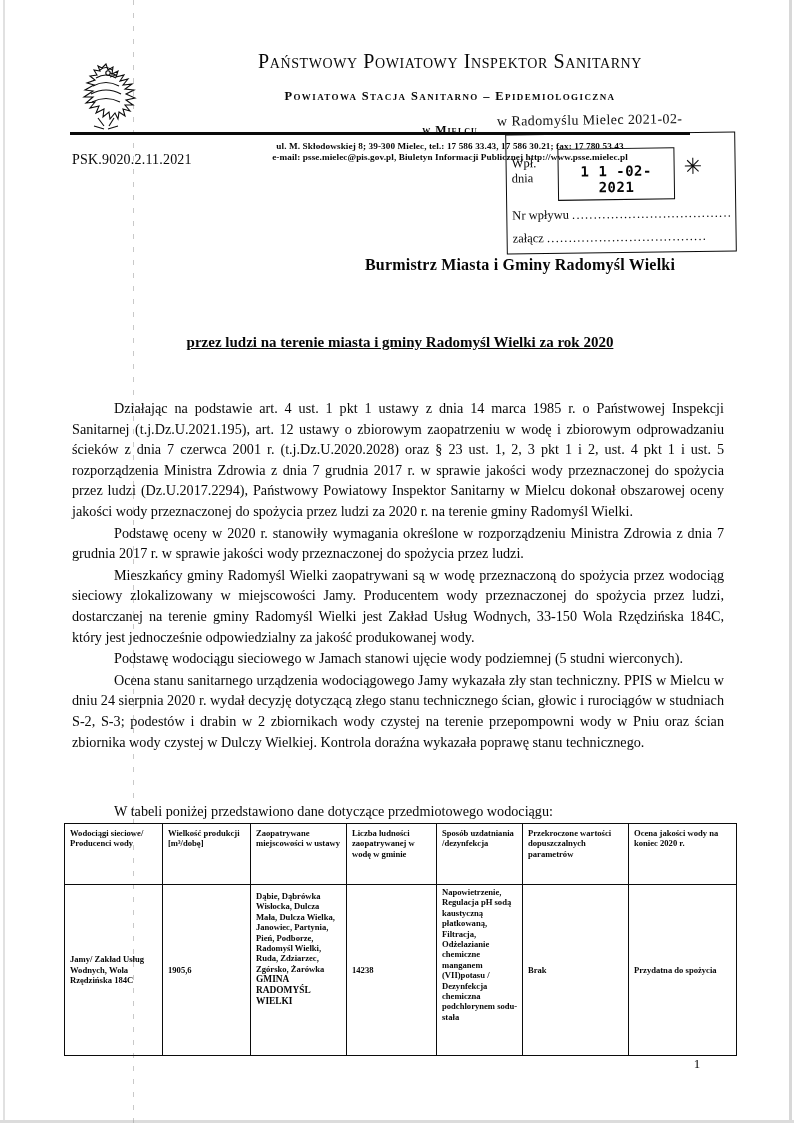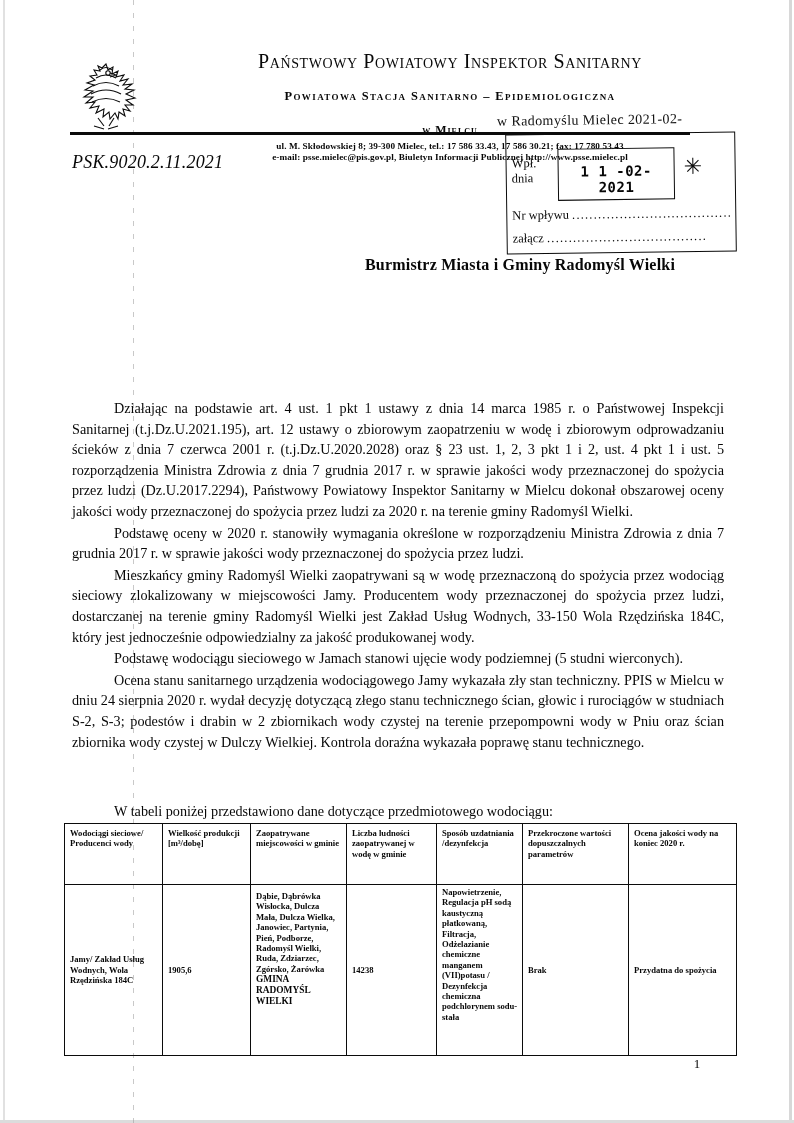--- a/index.html
+++ b/index.html
@@ -47,21 +47,21 @@
     font-variant:small-caps;
   }
   .h-line4{font-size:9.2px;font-weight:bold;margin-top:3px;letter-spacing:.1px;}
   .h-line5{font-size:9.2px;font-weight:bold;margin-top:1px;letter-spacing:.1px;}
   .head-rule{
     position:absolute;left:70px;top:82px;width:620px;height:3px;background:#111;
   }
 
   
   .refno{
-    position:absolute;left:72px;top:152px;font-size:18px;letter-spacing:.2px;font-style:italic;
+    position:absolute;left:72px;top:152px;font-size:14px;letter-spacing:.2px;
   }
 
   
   .stamp{
     position:absolute;left:506px;top:133px;width:230px;height:120px;
     transform:rotate(-0.8deg);
   }
   .stamp-box{
     position:absolute;left:0;top:0;width:228px;height:118px;
     border:1.6px solid #111;
@@ -207,20 +207,21 @@
       <span>załącz</span>
       <span class="dots">.....................................</span>
     </div>
   </div>
 
   <div class="addressee">
     <div>Burmistrz Miasta i Gminy Radomyśl Wielki</div>
   </div>
 
   <div class="doc-title">
+    <div class="u">przez ludzi na terenie miasta i gminy Radomyśl Wielki za rok 2020</div>
   </div>
 
   <div class="body-text">
     <p>Działając na podstawie art. 4 ust. 1 pkt 1 ustawy z dnia 14 marca 1985 r. o Państwowej Inspekcji Sanitarnej (t.j.Dz.U.2021.195), art. 12 ustawy o zbiorowym zaopatrzeniu w wodę i zbiorowym odprowadzaniu ścieków z dnia 7 czerwca 2001 r. (t.j.Dz.U.2020.2028) oraz § 23 ust. 1, 2, 3 pkt 1 i 2, ust. 4 pkt 1 i ust. 5 rozporządzenia Ministra Zdrowia z dnia 7 grudnia 2017 r. w sprawie jakości wody przeznaczonej do spożycia przez ludzi (Dz.U.2017.2294), Państwowy Powiatowy Inspektor Sanitarny w Mielcu dokonał obszarowej oceny jakości wody przeznaczonej do spożycia przez ludzi za 2020 r. na terenie gminy Radomyśl Wielki.</p>
     <p>Podstawę oceny w 2020 r. stanowiły wymagania określone w rozporządzeniu Ministra Zdrowia z dnia 7 grudnia 2017 r. w sprawie jakości wody przeznaczonej do spożycia przez ludzi.</p>
     <p>Mieszkańcy gminy Radomyśl Wielki zaopatrywani są w wodę przeznaczoną do spożycia przez wodociąg sieciowy zlokalizowany w miejscowości Jamy. Producentem wody przeznaczonej do spożycia przez ludzi, dostarczanej na terenie gminy Radomyśl Wielki jest Zakład Usług Wodnych, 33-150 Wola Rzędzińska 184C, który jest jednocześnie odpowiedzialny za jakość produkowanej wody.</p>
     <p>Podstawę wodociągu sieciowego w Jamach stanowi ujęcie wody podziemnej (5 studni wierconych).</p>
     <p>Ocena stanu sanitarnego urządzenia wodociągowego Jamy wykazała zły stan techniczny. PPIS w Mielcu w dniu 24 sierpnia 2020 r. wydał decyzję dotyczącą złego stanu technicznego ścian, głowic i rurociągów w studniach S-2, S-3; podestów i drabin w 2 zbiornikach wody czystej na terenie przepompowni wody w Pniu oraz ścian zbiornika wody czystej w Dulczy Wielkiej. Kontrola doraźna wykazała poprawę stanu  technicznego.</p>
   </div>
 
@@ -234,21 +235,21 @@
           <col class="c3">
           <col class="c4">
         <col class="c5">
           <col class="c6">
           <col class="c7">
       </colgroup>
       <thead>
         <tr>
           <th>Wodociągi sieciowe/ Producenci wody</th>
           <th>Wielkość produkcji [m³/dobę]</th>
-          <th>Zaopatrywane miejscowości w gminie</th>
+          <th>Zaopatrywane miejscowości w ustawy</th>
           <th>Liczba ludności zaopatrywanej w wodę w gminie</th>
           <th>Sposób uzdatniania /dezynfekcja</th>
           <th>Przekroczone wartości dopuszczalnych parametrów</th>
           <th>Ocena jakości wody na koniec 2020 r.</th>
         </tr>
       </thead>
       <tbody>
         <tr>
           <td>Jamy/ Zakład Usług Wodnych, Wola Rzędzińska 184C</td>
           <td>1905,6</td>

